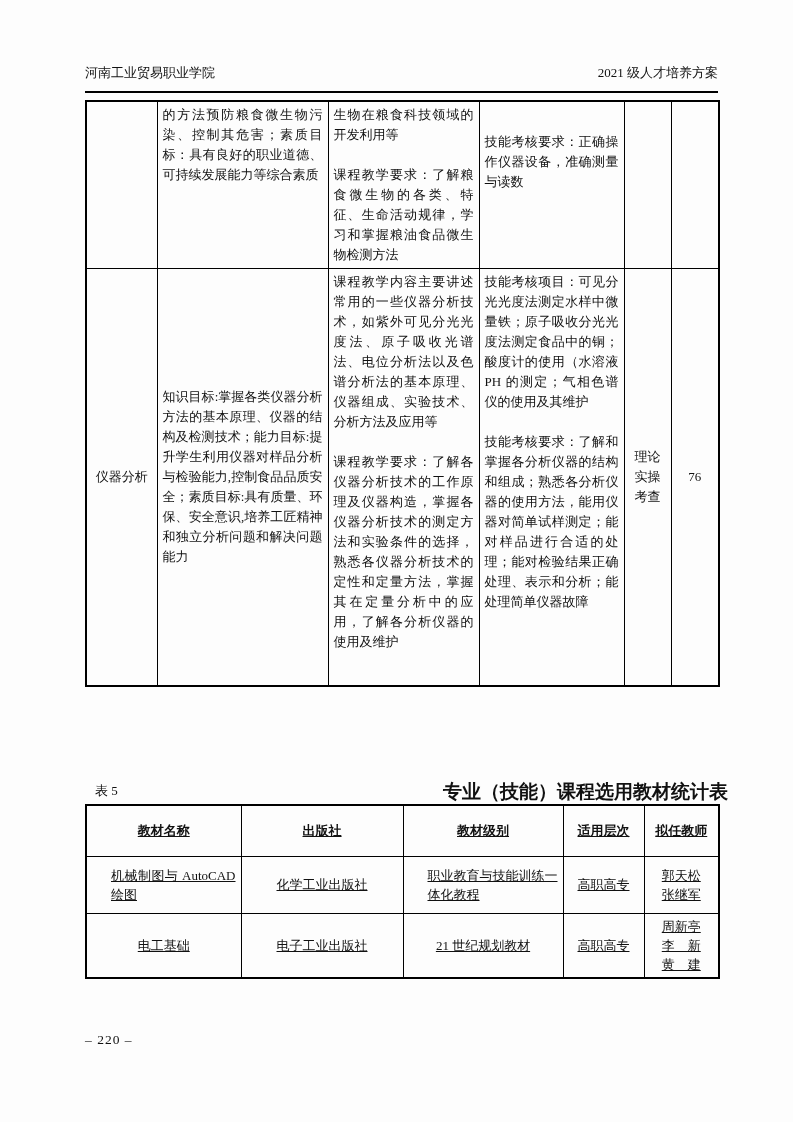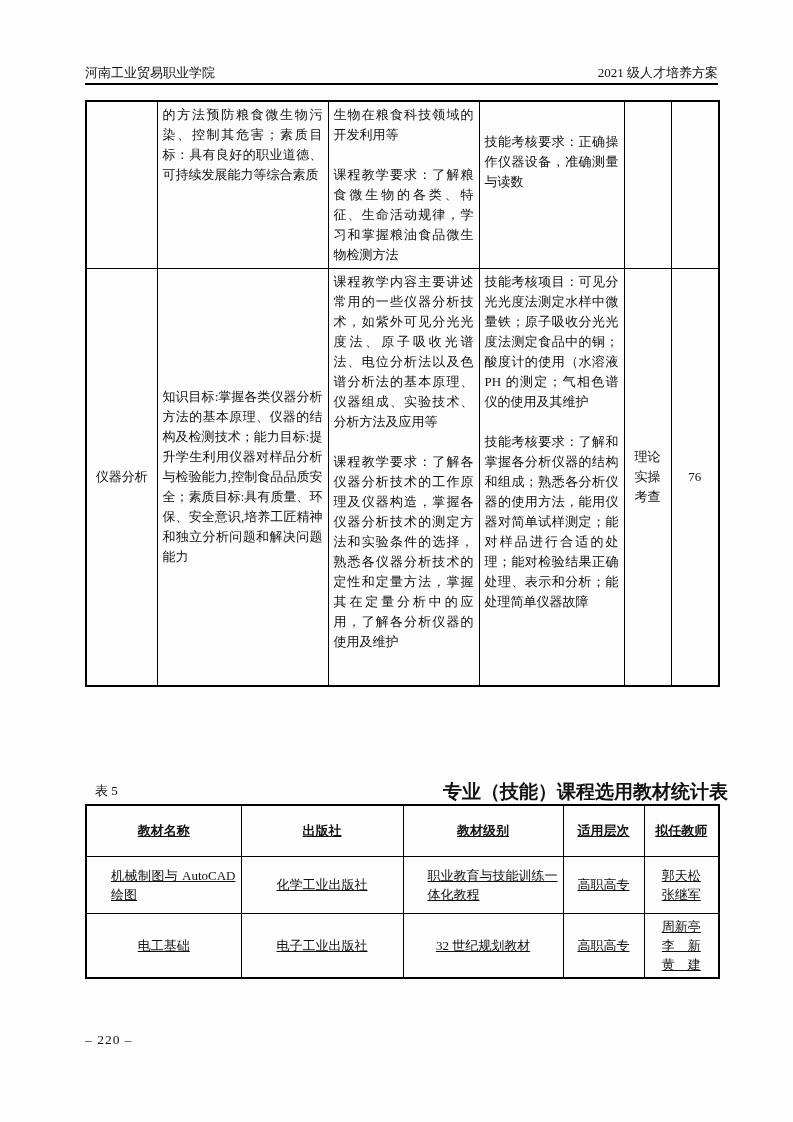--- a/index.html
+++ b/index.html
@@ -17,21 +17,21 @@
   
   .running-head {
     position: absolute;
     left: 85px;
     top: 64px;
     width: 633px;
     display: flex;
     justify-content: space-between;
     align-items: flex-end;
     font-size: 13px;
-    padding-bottom: 1px;
+    padding-bottom: 9px;
     border-bottom: 2px solid #000;
   }
   
   table {
     border-collapse: collapse;
     table-layout: fixed;
     border: 2px solid #000;
   }
   td, th {
     border: 1px solid #000;
@@ -173,21 +173,21 @@
       <td class="cell-left">机械制图与 AutoCAD 绘图</td>
       <td>化学工业出版社</td>
       <td class="cell-left">职业教育与技能训练一体化教程</td>
       <td>高职高专</td>
       <td>郭天松
 张继军</td>
     </tr>
     <tr style="height:60px">
       <td>电工基础</td>
       <td>电子工业出版社</td>
-      <td>32 世纪规划教材</td>
+      <td>21 世纪规划教材</td>
       <td>高职高专</td>
       <td>周新亭
 李　新
 黄　建</td>
     </tr>
   </tbody>
     </table>
 
   <div class="page-footer">–  220  –</div>
 

